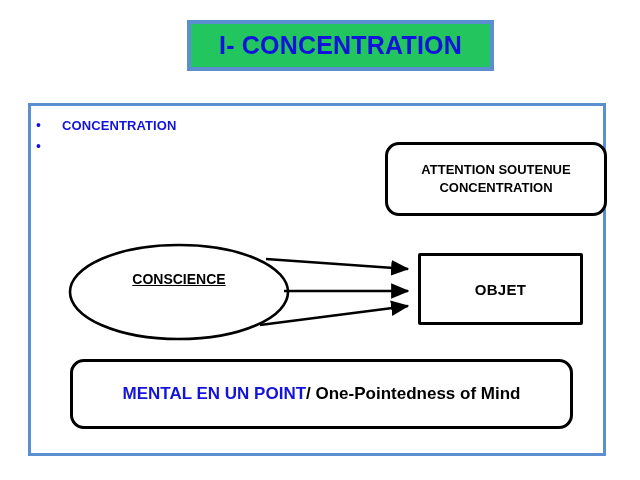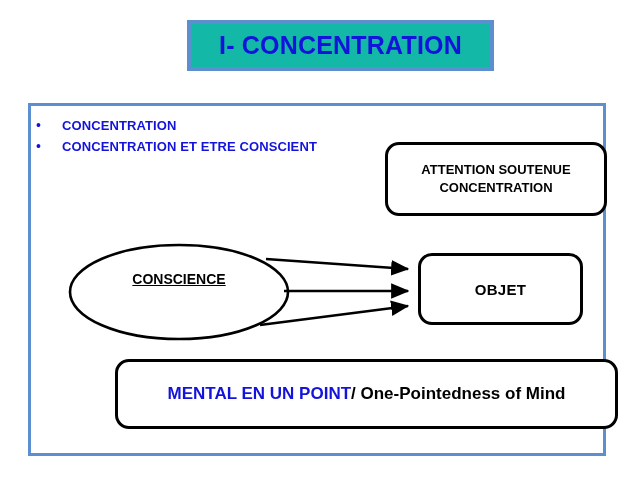--- a/index.html
+++ b/index.html
@@ -17,21 +17,21 @@
   }
 
   
   #title-box {
     position: absolute;
     left: 187px;
     top: 20px;
     width: 307px;
     height: 51px;
     border: 4px solid #5B8FD0;
-    background: #14b8a6;
+    background: #22c55e;
     box-sizing: border-box;
     display: flex;
     align-items: center;
     justify-content: center;
   }
   #title-text {
     color: #1313DC;
     font-size: 25px;
     font-weight: bold;
     letter-spacing: 0.2px;
@@ -104,37 +104,36 @@
     font-weight: bold;
     line-height: 18px;
     white-space: nowrap;
   }
 
   #objet-box {
     left: 418px;
     top: 253px;
     width: 165px;
     height: 72px;
-    border-radius: 14px;
+    border-radius: 2px;
   }
   #objet-label {
     color: #000000;
     font-size: 15px;
     font-weight: bold;
     letter-spacing: 0.3px;
   }
 
   #mental-box {
     left: 70px;
     top: 359px;
     width: 503px;
     height: 70px;
     border-radius: 14px;
     padding: 0 14px;
-    margin-left: 45px;
   }
   #mental-text {
     font-size: 17px;
     font-weight: bold;
     line-height: 24px;
     color: #000000;
   }
   #mental-text .blue {
     color: #1313DC;
   }
@@ -171,21 +170,20 @@
 
   <div id="content-frame"></div>
 
   <div id="bullet-list">
     <div class="bullet-row">
       <span class="bullet-dot">•</span>
       <span class="bullet-label">CONCENTRATION</span>
     </div>
     <div class="bullet-row">
       <span class="bullet-dot">•</span>
-      <span class="bullet-label">CONCENTRATION ET ETRE CONSCIENT</span>
     </div>
   </div>
 
   <div id="attention-box" class="rbox">
     <span class="attention-line">ATTENTION SOUTENUE</span>
     <span class="attention-line">CONCENTRATION</span>
   </div>
 
   <svg id="diagram-svg" viewBox="0 0 370 108" xmlns="http://www.w3.org/2000/svg">
     <defs>

